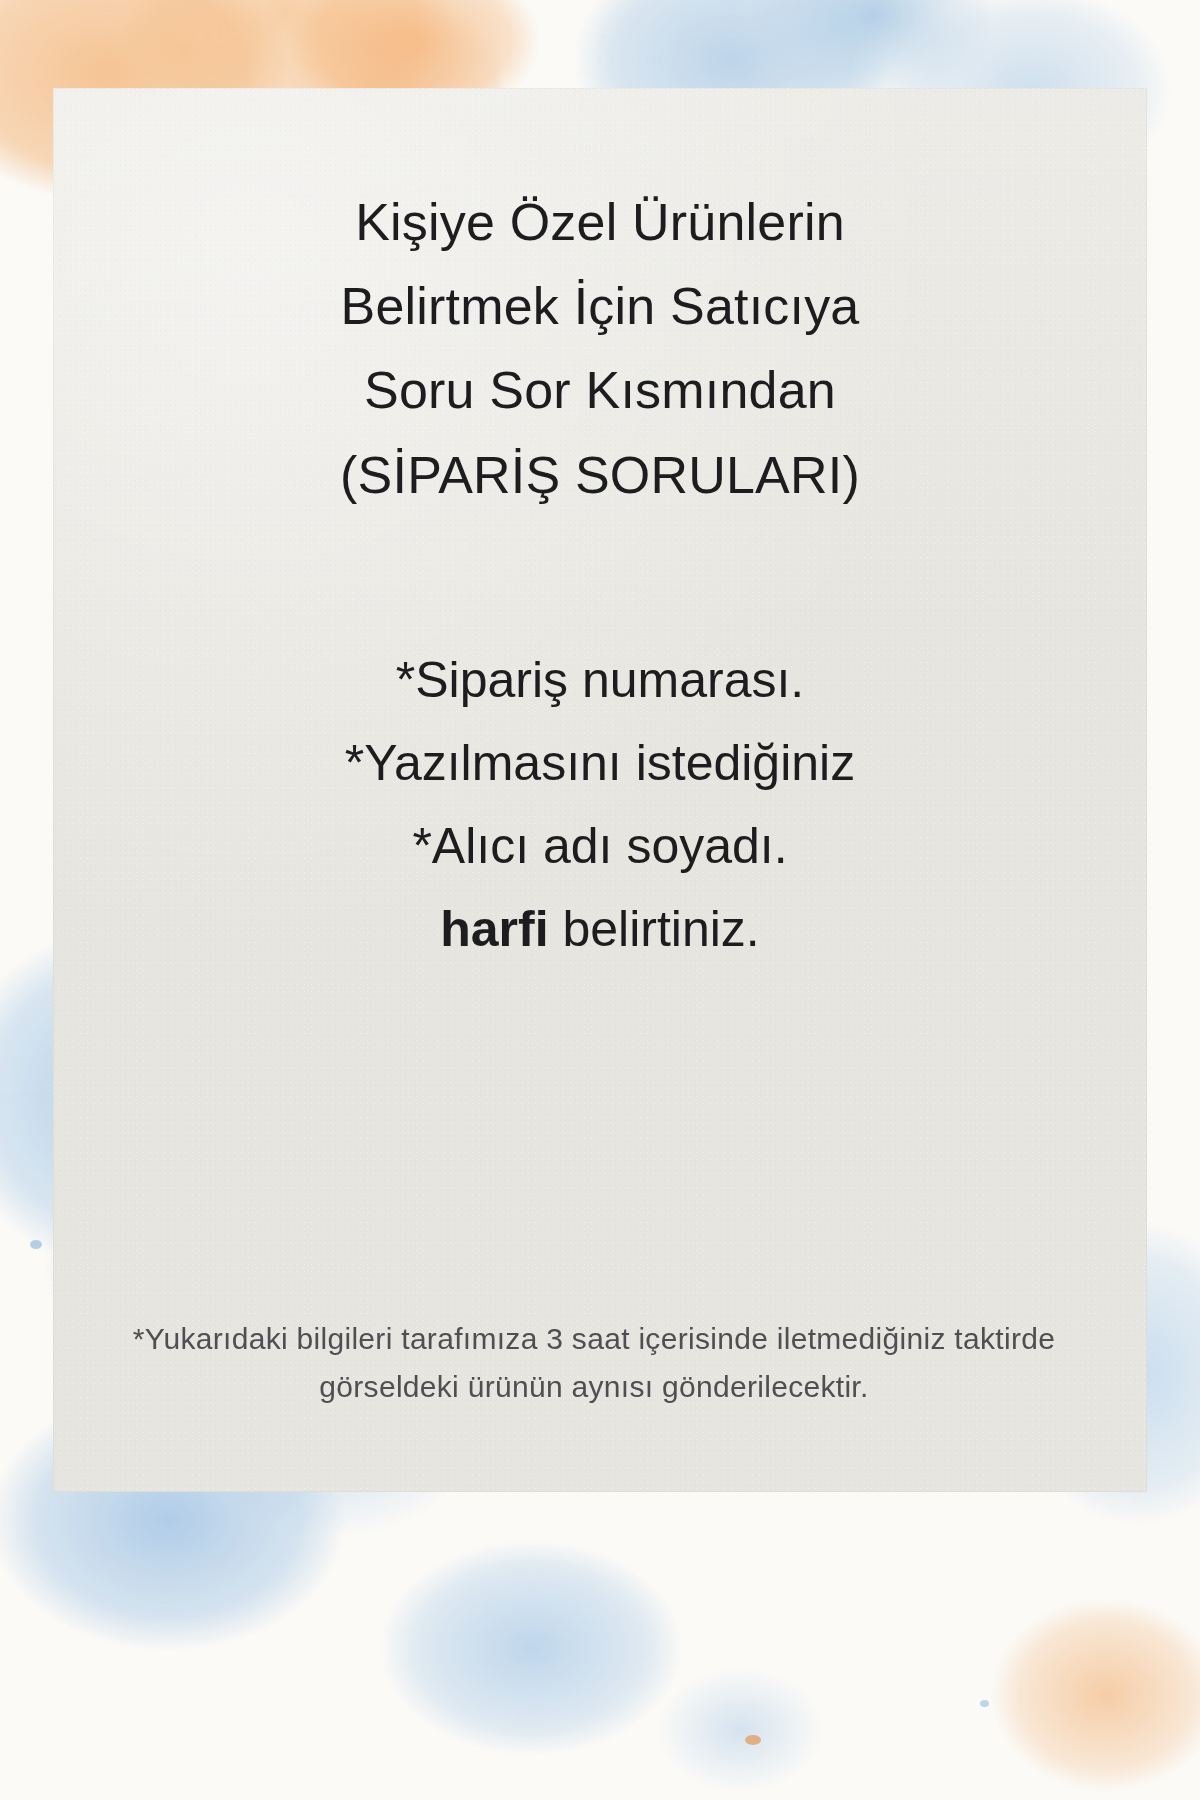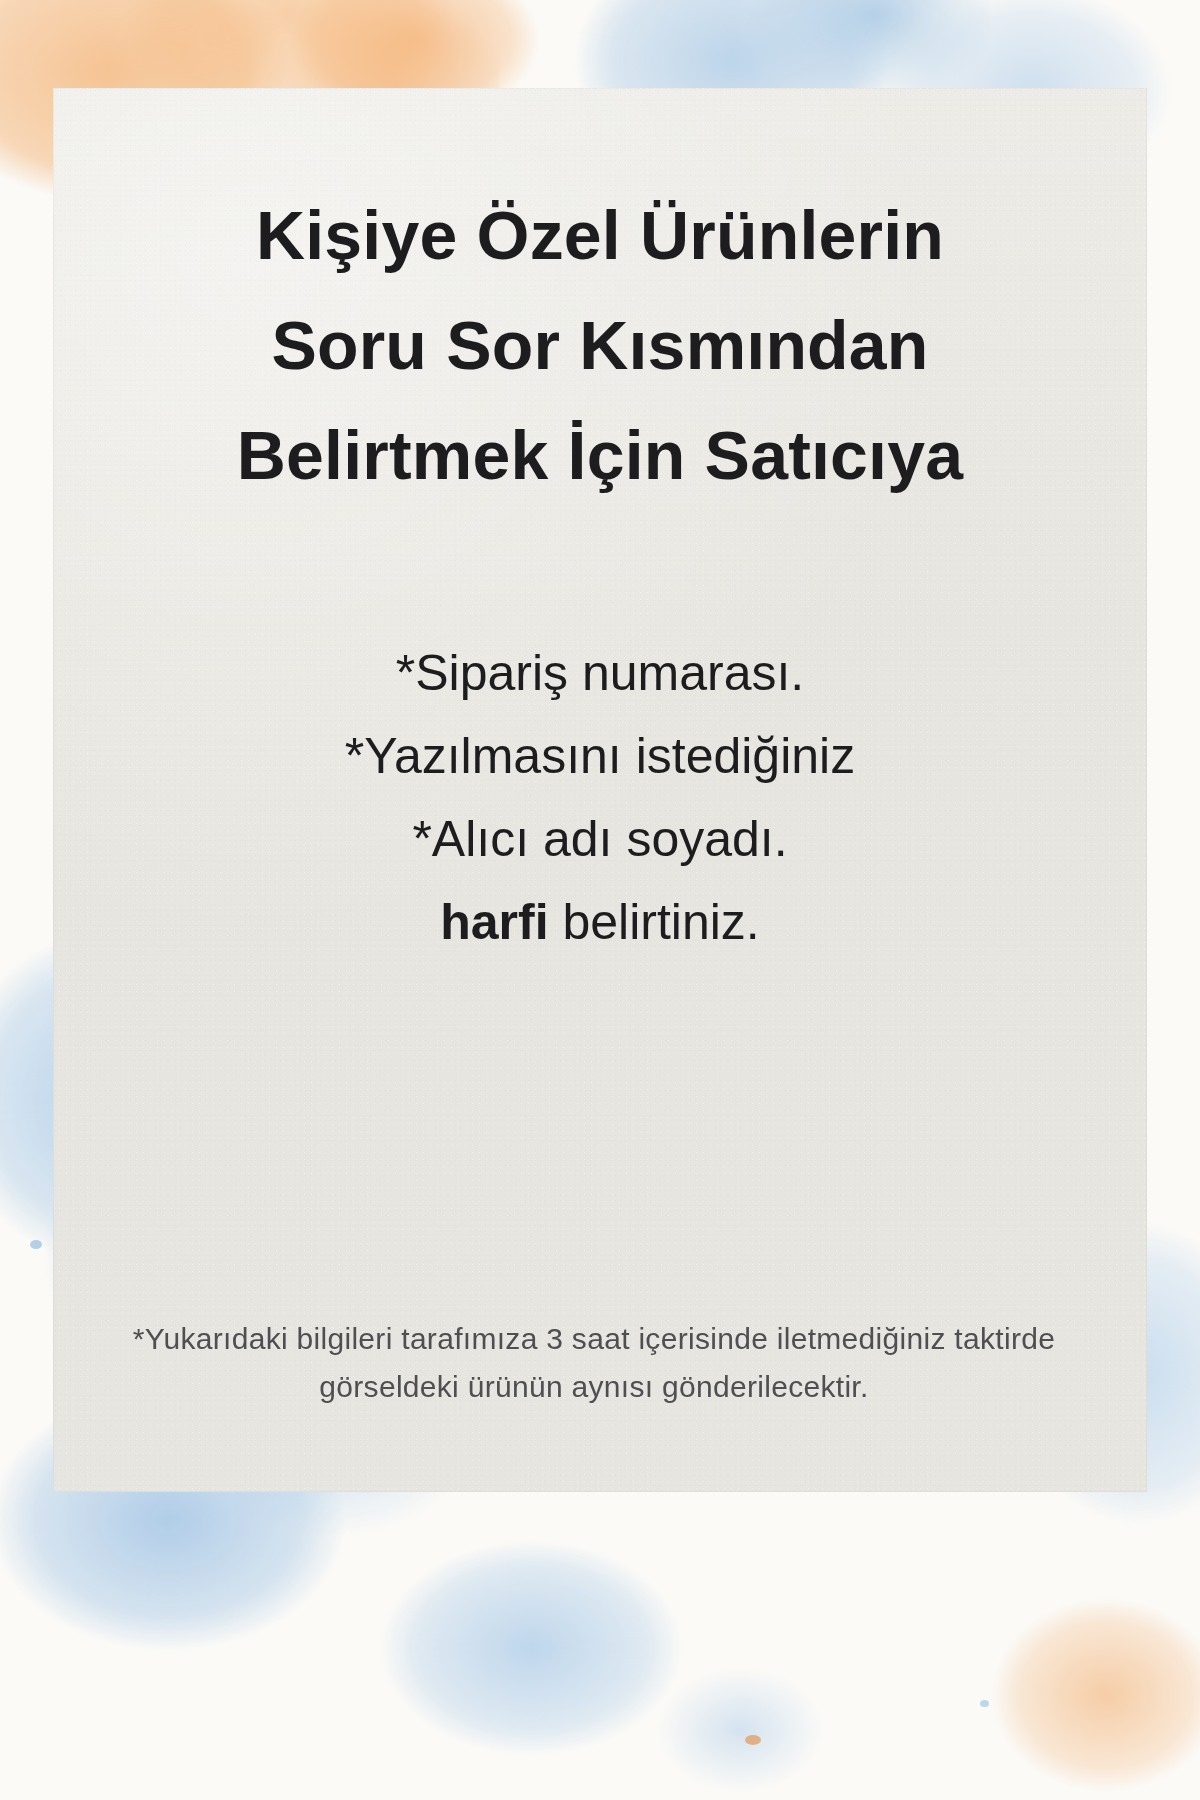--- a/index.html
+++ b/index.html
@@ -154,23 +154,23 @@
 
   .content {
     position: relative;
     z-index: 2;
     padding: 92px 70px 0 70px;
     text-align: center;
     color: #1d1d1f;
   }
 
   .headline {
-    font-size: 68px;
+    font-size: 52px;
     line-height: 1.62;
-    font-weight: 700;
+    font-weight: 400;
     letter-spacing: 0.2px;
     margin: 0;
   }
   .headline div { white-space: nowrap; }
 
   .gap {
     height: 122px;
   }
 
   .bullets {
@@ -215,22 +215,23 @@
   <div class="speck" style="left:1070px; top:1480px; width:10px; height:8px; background:rgba(226,156,96,0.6);"></div>
   <div class="speck" style="left:30px; top:1240px; width:12px; height:9px; background:rgba(150,190,224,0.7);"></div>
   <div class="speck" style="left:980px; top:1700px; width:9px; height:7px; background:rgba(150,190,224,0.6);"></div>
 
   <div class="paper">
 
     <div class="content">
 
       <div class="headline">
         <div>Kişiye Özel Ürünlerin</div>
+        <div>Belirtmek İçin Satıcıya</div>
         <div>Soru Sor Kısmından</div>
-        <div>Belirtmek İçin Satıcıya</div>
+        <div>(SİPARİŞ SORULARI)</div>
       </div>
 
       <div class="gap"></div>
 
       <div class="bullets">
         <div>*Sipariş numarası.</div>
         <div>*Yazılmasını istediğiniz</div>
         <div>*Alıcı adı soyadı.</div>
         <div>
           <b>harfi</b><span> belirtiniz.</span>

